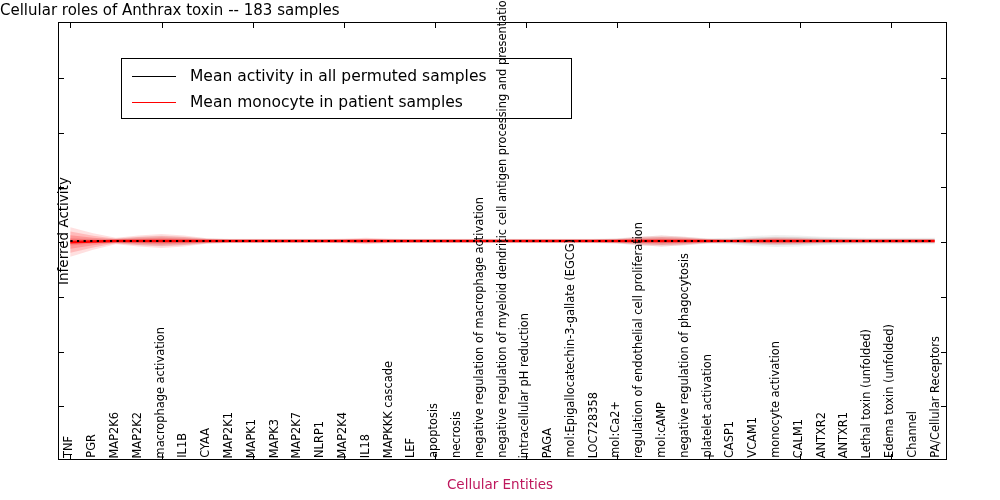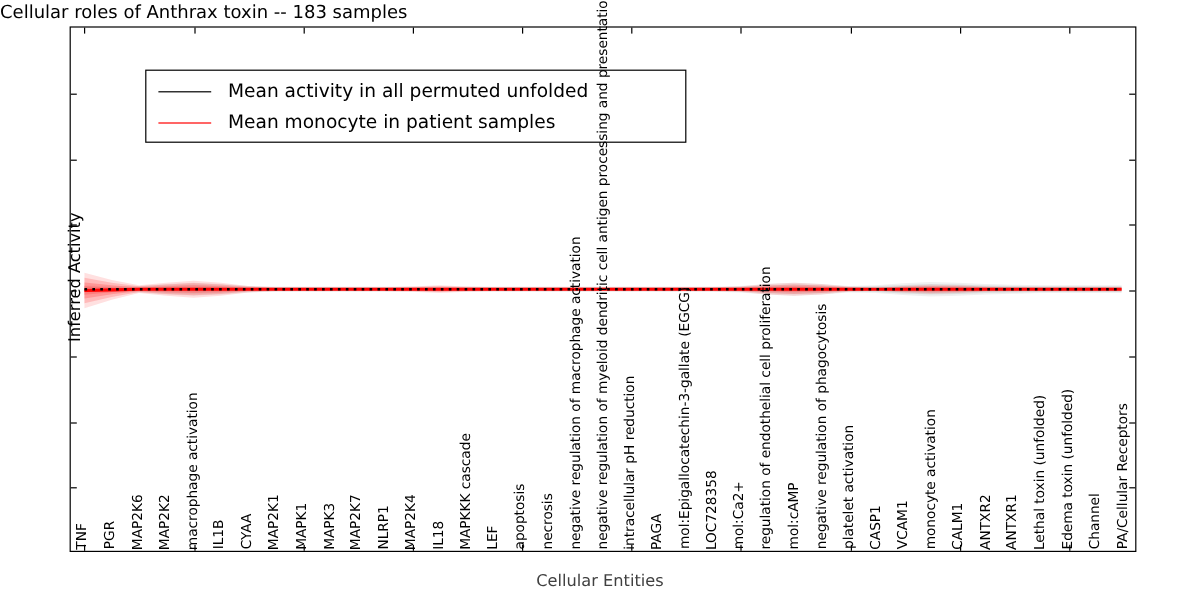--- a/index.html
+++ b/index.html
@@ -24,21 +24,21 @@
     position:absolute;left:-236px;top:200px;width:480px;text-align:center;
     font-size:13.5px;transform:rotate(-90deg);transform-origin:center center;
     color:#000;
   }
   .ytick{position:absolute;left:0;width:5px;height:0;border-top:1.2px solid #000;}
   .ytick-r{position:absolute;right:0;width:5px;height:0;border-top:1.2px solid #000;}
 
   
   #xlabel{
     position:absolute;left:0;top:476px;width:1000px;text-align:center;
-    font-size:13.5px;color:#404040;
+    font-size:13.5px;color:#be185d;
   }
   .xtick{position:absolute;bottom:0;width:0;height:5px;border-left:1.2px solid #000;}
   .xtick-t{position:absolute;top:0;width:0;height:5px;border-left:1.2px solid #000;}
 
   #xlabels{position:absolute;left:0;top:0;width:1000px;height:500px;pointer-events:none;}
   .xcat{
     position:absolute;bottom:42px;font-size:11.4px;line-height:11.4px;
     white-space:nowrap;color:#000;
     writing-mode:vertical-rl;transform:rotate(180deg);
     transform-origin:center center;
@@ -110,21 +110,21 @@
         <div class="xtick-t" style="left: 740.833px;"></div>
         <div class="xtick" style="left: 832.013px;"></div>
         <div class="xtick-t" style="left: 832.013px;"></div>
       </div>
 
     <div id="ylabel">Inferred Activity</div>
 
     <div id="legend">
       <div class="legend-row">
         <span class="legend-swatch"></span>
-        <span class="legend-text">Mean activity in all permuted unfolded</span>
+        <span class="legend-text">Mean activity in all permuted samples</span>
       </div>
       <div class="legend-row">
         <span class="legend-swatch red"></span>
         <span class="legend-text">Mean monocyte in patient samples</span>
       </div>
     </div>
   </div>
 
   <div id="ylabels"></div>
   <div id="xlabels">

